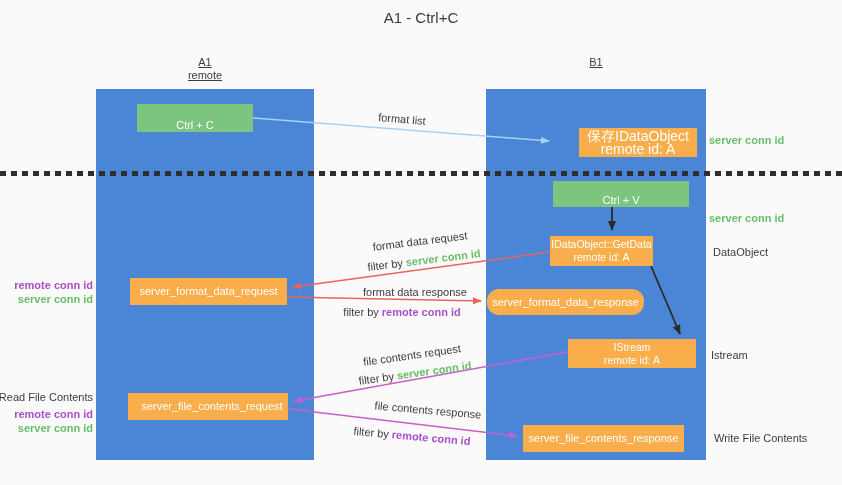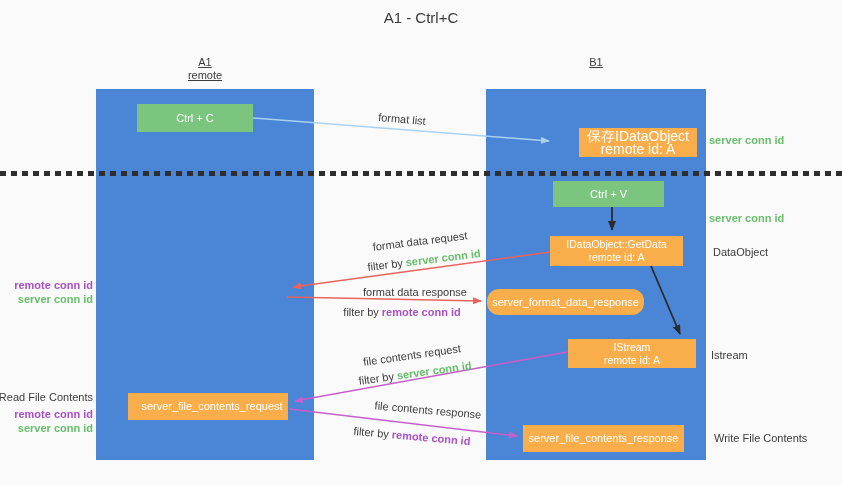--- a/index.html
+++ b/index.html
@@ -13,26 +13,26 @@
   .lane{position:absolute;top:89px;height:371px;background:var(--lane-blue);}
   .lane-a1{left:96px;width:218px;}
   .lane-b1{left:486px;width:220px;}
   .lane-header{position:absolute;top:56px;text-align:center;font-size:11px;color:var(--dark-text);line-height:13px;text-decoration:underline;}
   .lane-header.a1{left:96px;width:218px;}
   .lane-header.b1{left:486px;width:220px;}
   .title{position:absolute;top:8px;left:0;width:842px;text-align:center;font-size:15px;color:#3a3a3a;line-height:20px;}
   .dotted-line{position:absolute;left:0;top:171px;width:842px;height:5px;
     background:repeating-linear-gradient(90deg,#2e2e2e 0 6px,transparent 6px 11px);}
   .node{position:absolute;color:#fff;text-align:center;font-size:11px;display:flex;flex-direction:column;justify-content:center;line-height:13px;}
-  .green{background:var(--green-box);}
+  .green{background:var(--green-box);justify-content:flex-end;}
   .orange{background:var(--orange-box);}
   .node-ctrl-c{left:137px;top:104px;width:116px;height:28px;}
   .node-save{left:555px;top:128px;width:118px;height:29px;font-size:14px;margin-left:24px;}
-  .node-ctrl-v{left:553px;top:181px;width:111px;height:26px;}
-  .node-getdata{left:550px;top:236px;width:133px;height:30px;font-size:10.5px;}
+  .node-ctrl-v{left:553px;top:181px;width:136px;height:26px;}
+  .node-getdata{left:550px;top:236px;width:103px;height:30px;font-size:10.5px;}
   .node-fmt-req{left:130px;top:278px;width:157px;height:27px;}
   .node-fmt-resp{left:487px;top:289px;width:157px;height:26px;border-radius:12px;}
   .node-istream{left:568px;top:339px;width:128px;height:29px;font-size:10.5px;}
   .node-file-req{left:128px;top:393px;width:160px;height:27px;padding-left:8px;}
   .node-file-resp{left:523px;top:425px;width:161px;height:27px;}
   svg.arrows{position:absolute;left:0;top:0;pointer-events:none;}
   .mid-label{position:absolute;font-size:11px;color:var(--dark-text);white-space:nowrap;transform:translate(-50%,-50%);}
   .green-part{color:var(--green-label);font-weight:bold;}
   .purple-part{color:var(--purple-label);font-weight:bold;}
   .side-label{position:absolute;font-size:11px;white-space:nowrap;}
@@ -69,20 +69,23 @@
   <div class="node orange node-save">
     <div>保存IDataObject</div>
     <div>remote id: A</div>
   </div>
   <div class="node green node-ctrl-v">
     <div>Ctrl + V</div>
   </div>
   <div class="node orange node-getdata">
     <div>IDataObject::GetData</div>
     <div>remote id: A</div>
+  </div>
+  <div class="node orange node-fmt-req">
+    <div>server_format_data_request</div>
   </div>
   <div class="node orange node-fmt-resp">
     <div>server_format_data_response</div>
   </div>
   <div class="node orange node-istream">
     <div>IStream</div>
     <div>remote id: A</div>
   </div>
   <div class="node orange node-file-req">
     <div>server_file_contents_request</div>

